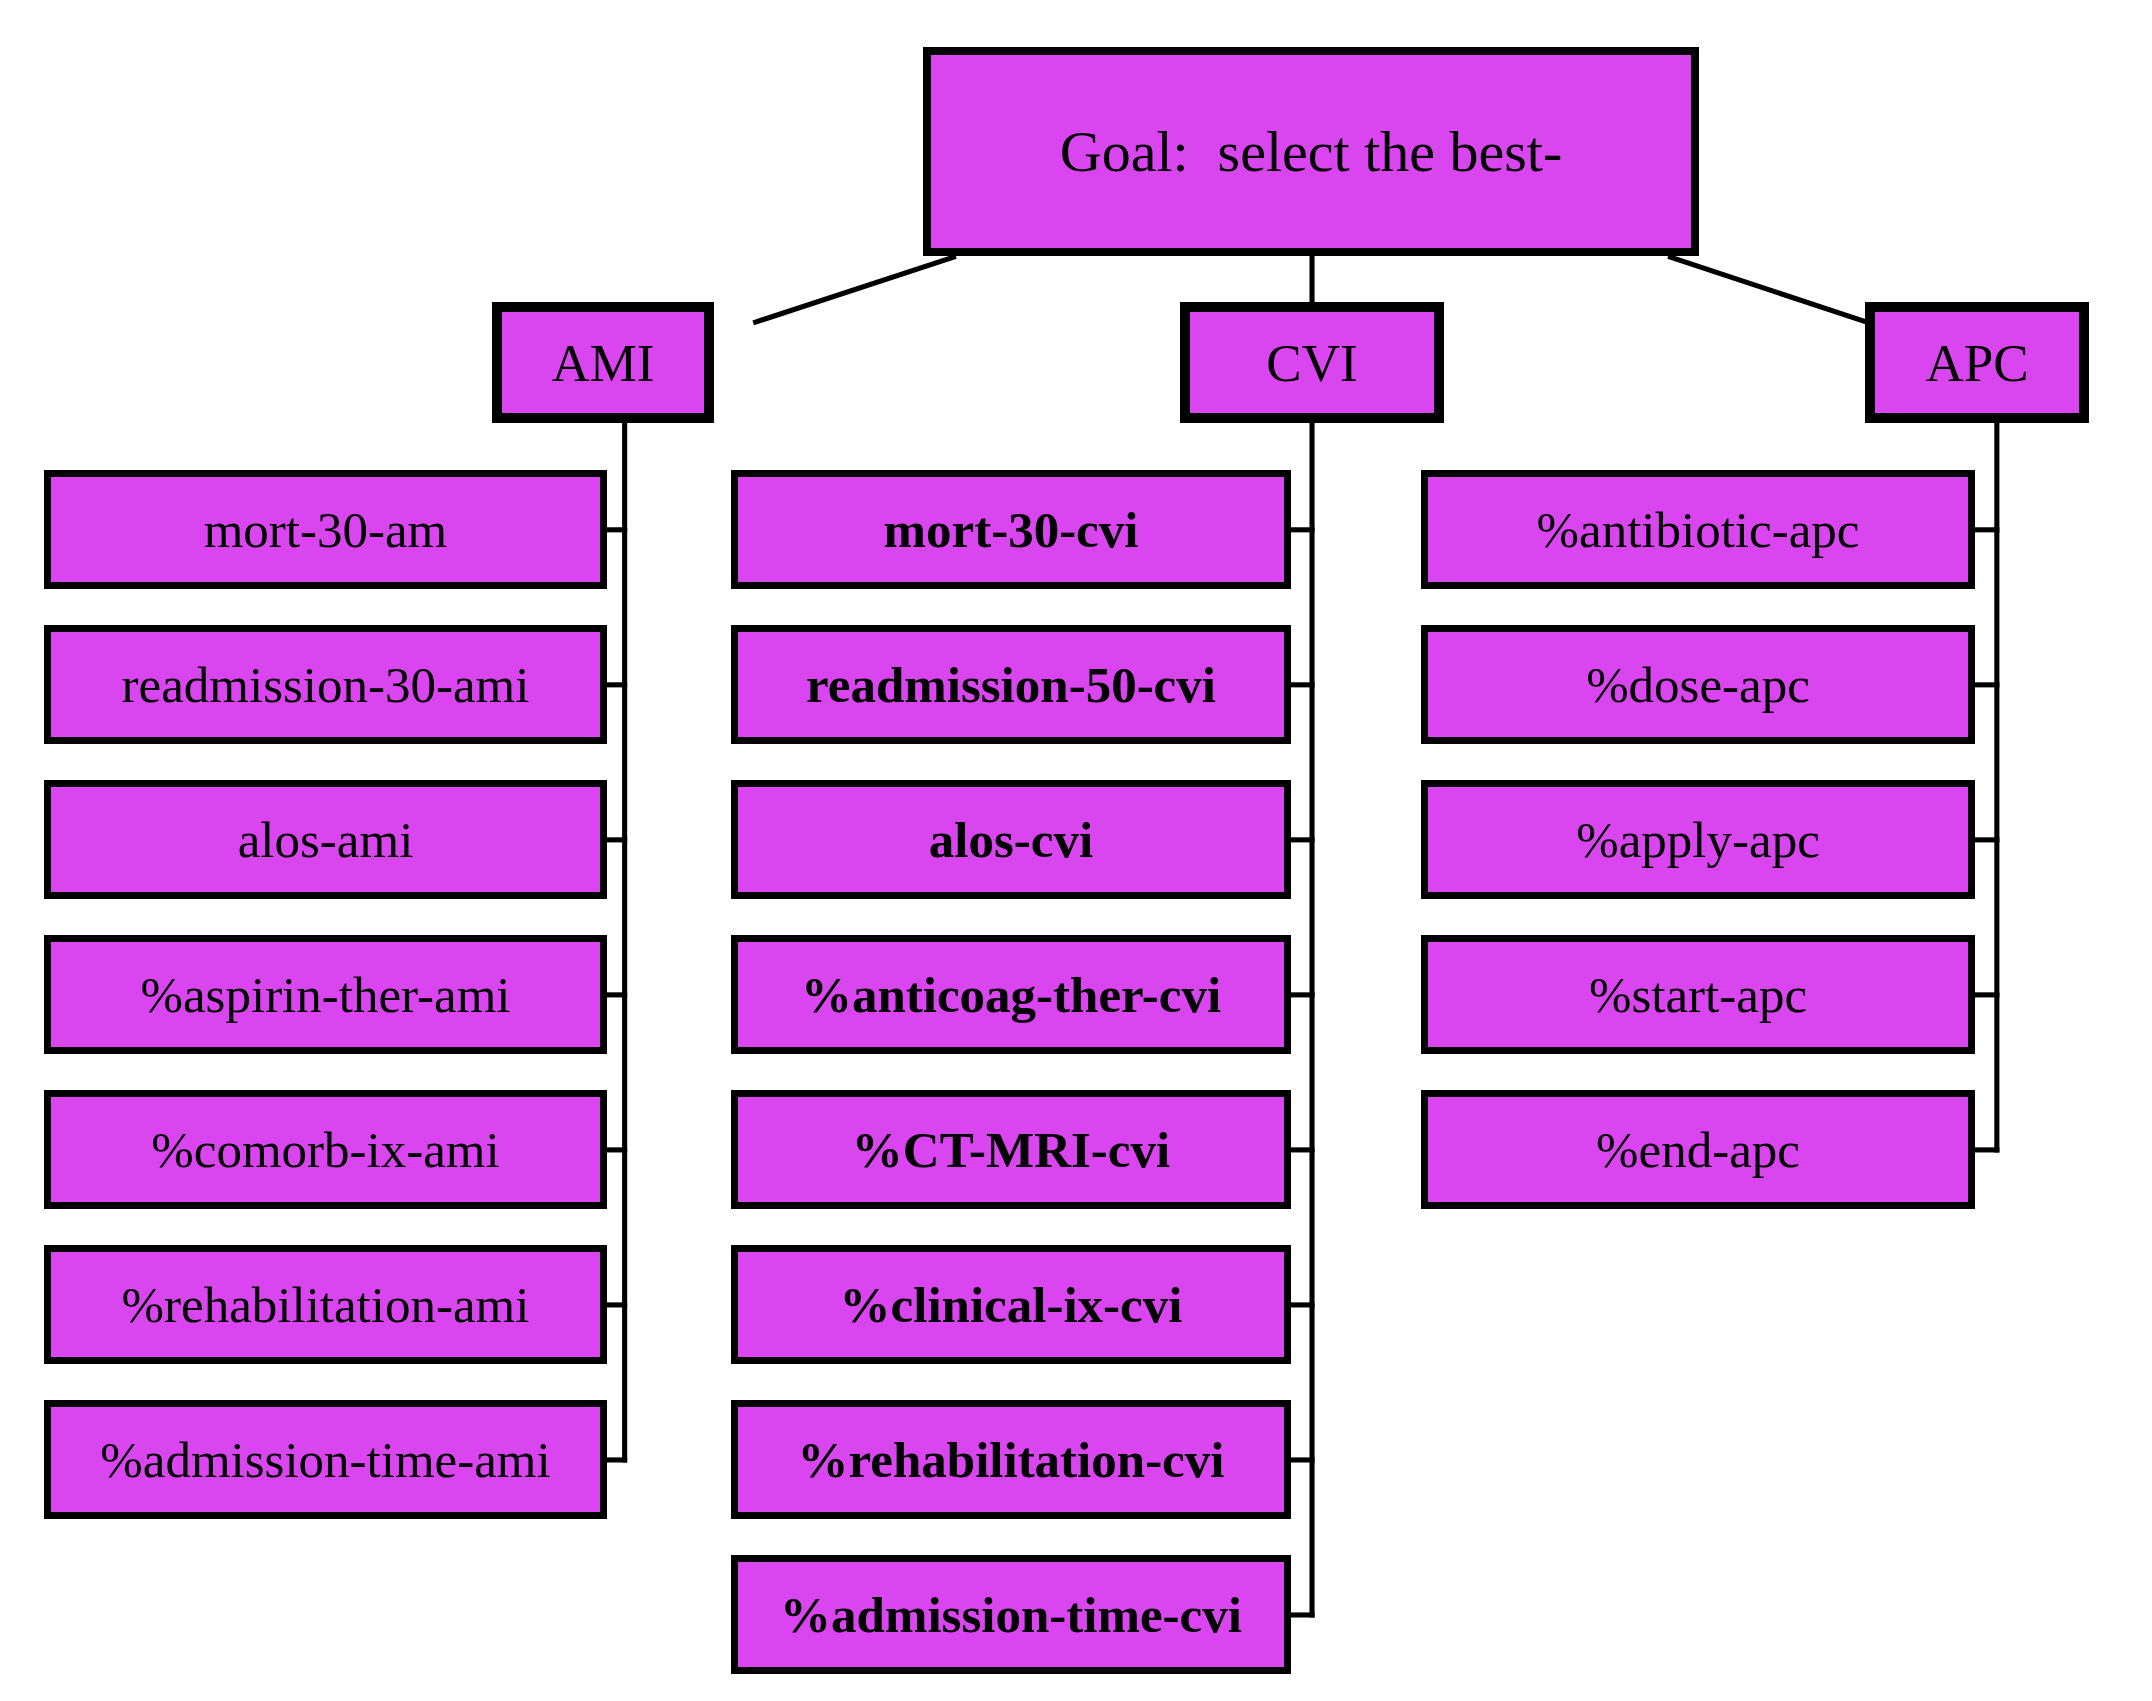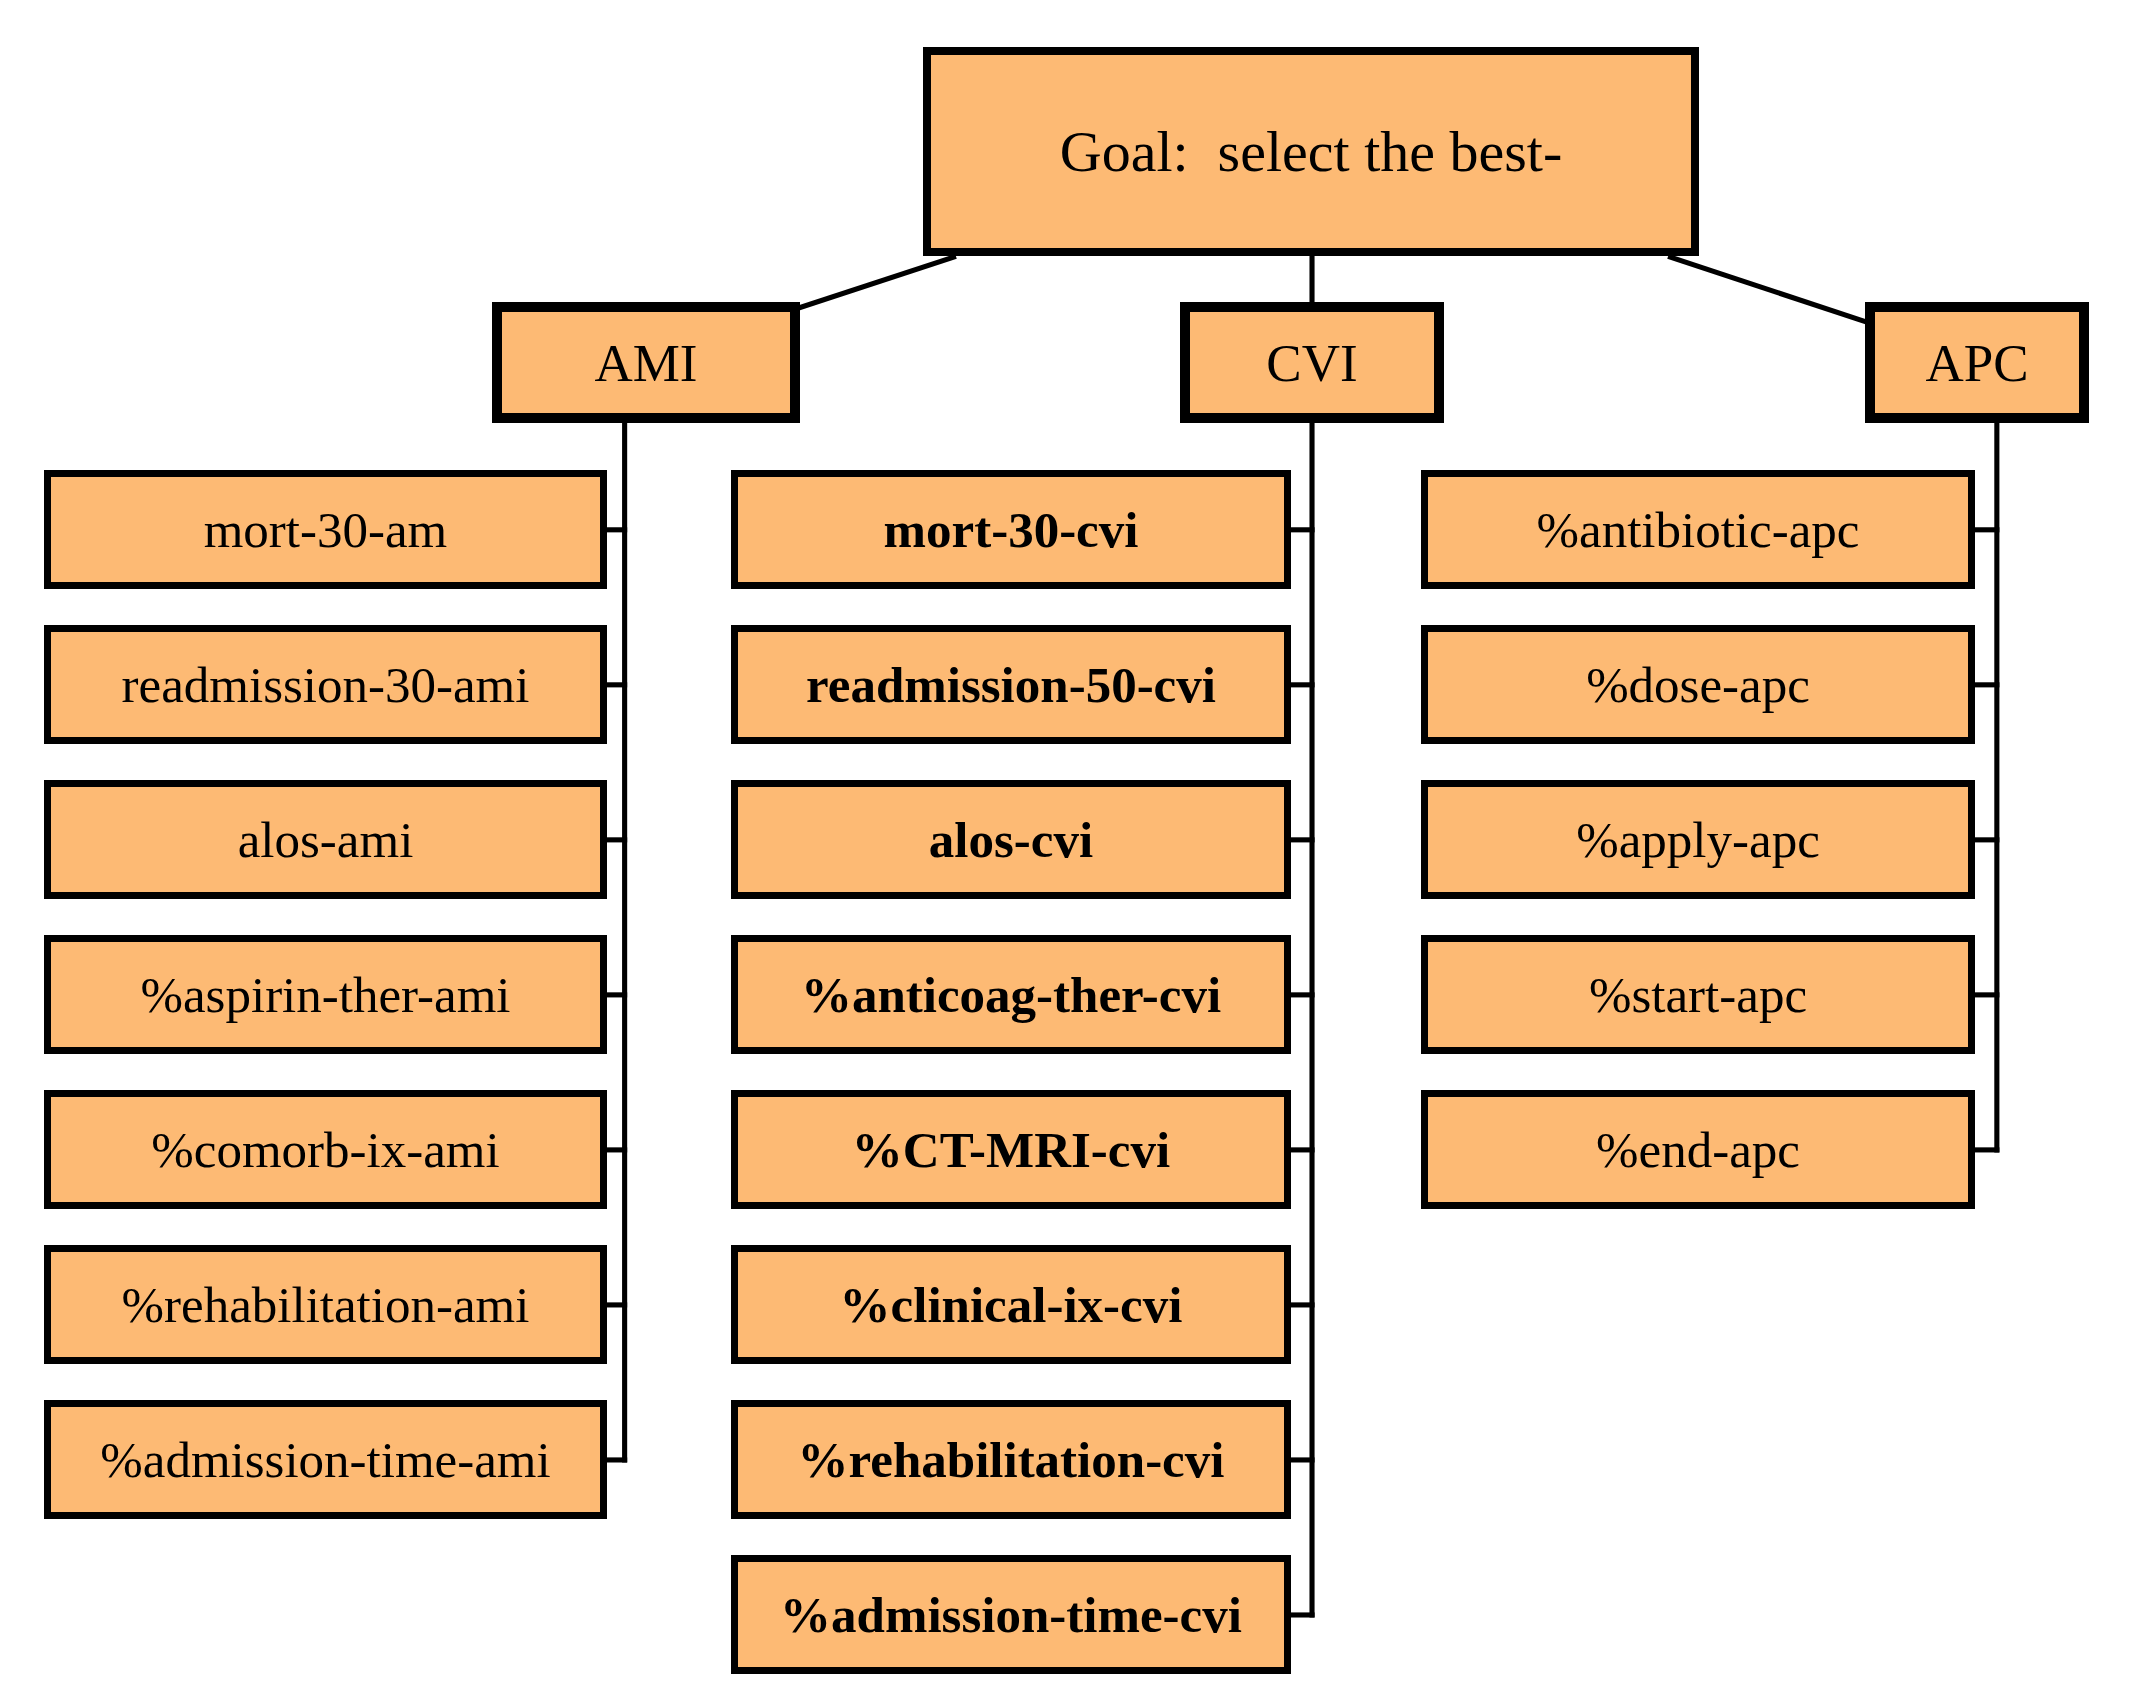--- a/index.html
+++ b/index.html
@@ -3,29 +3,29 @@
 <meta charset="utf-8">
 <style>
   html,body{margin:0;padding:0;}
   body{
     width:2153px;height:1701px;position:relative;overflow:hidden;
     background:#ffffff;color:#000000;
     font-family:"Liberation Serif","DejaVu Serif",serif;
   }
   #connectors{position:absolute;left:0;top:0;width:2153px;height:1701px;}
   .node{
-    position:absolute;box-sizing:border-box;background:#fdba74;
+    position:absolute;box-sizing:border-box;background:#d946ef;
     display:flex;align-items:center;justify-content:center;text-align:center;
   }
   .goal{
     left:923px;top:47px;width:776px;height:209px;border:8.5px solid #000;
     flex-direction:column;font-size:58px;line-height:65px;white-space:pre;
   }
   .crit{top:302px;height:121px;border:10.2px solid #000;font-size:53px;}
-  .crit-ami{left:492px;width:308px;}
+  .crit-ami{left:492px;width:222px;}
   .crit-cvi{left:1180px;width:264px;}
   .crit-apc{left:1865px;width:224px;}
   .leaf{height:119px;border:7.7px solid #000;font-size:51px;white-space:nowrap;}
   .col-ami{left:44px;width:563px;}
   .col-cvi{left:731px;width:560px;font-weight:bold;}
   .col-apc{left:1421px;width:554px;}
   .r0{top:470px}.r1{top:625px}.r2{top:780px}.r3{top:935px}
   .r4{top:1090px}.r5{top:1245px}.r6{top:1400px}.r7{top:1555px}
   line{stroke:#000000;stroke-width:6;}
 </style>

